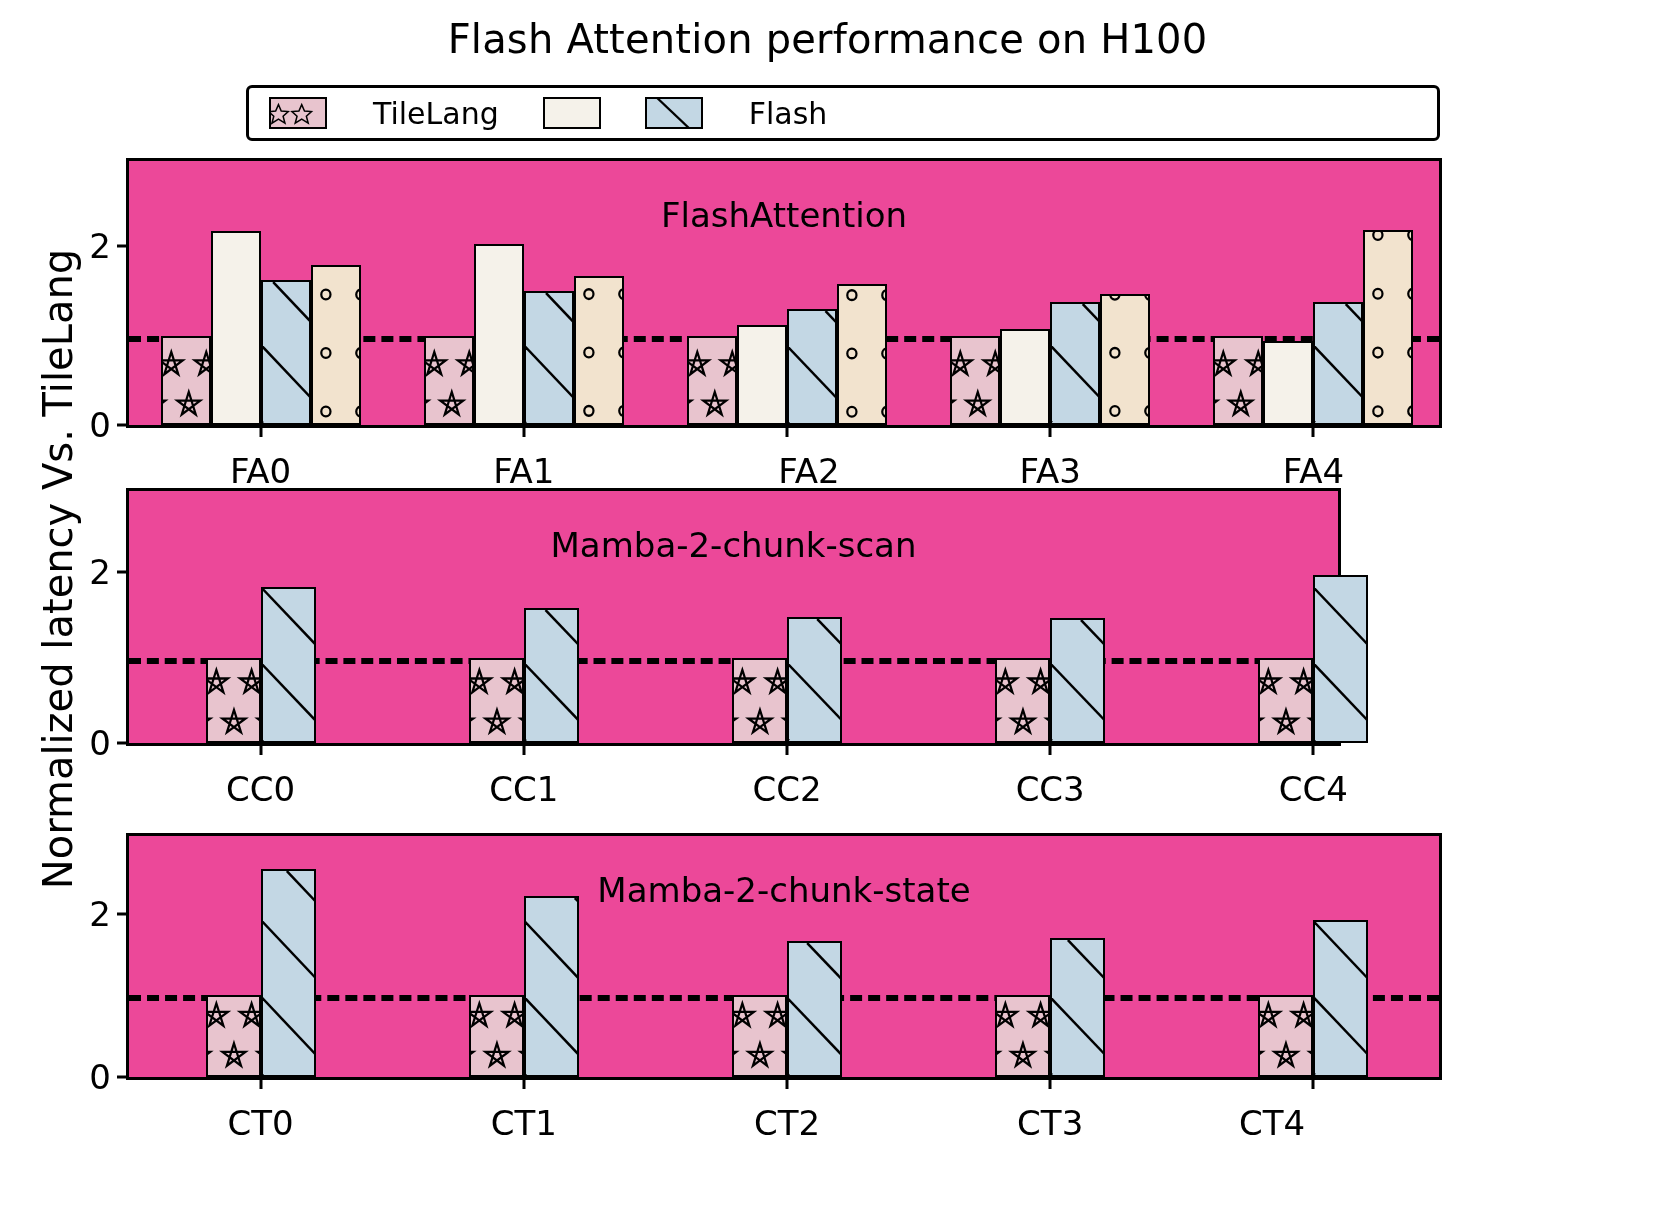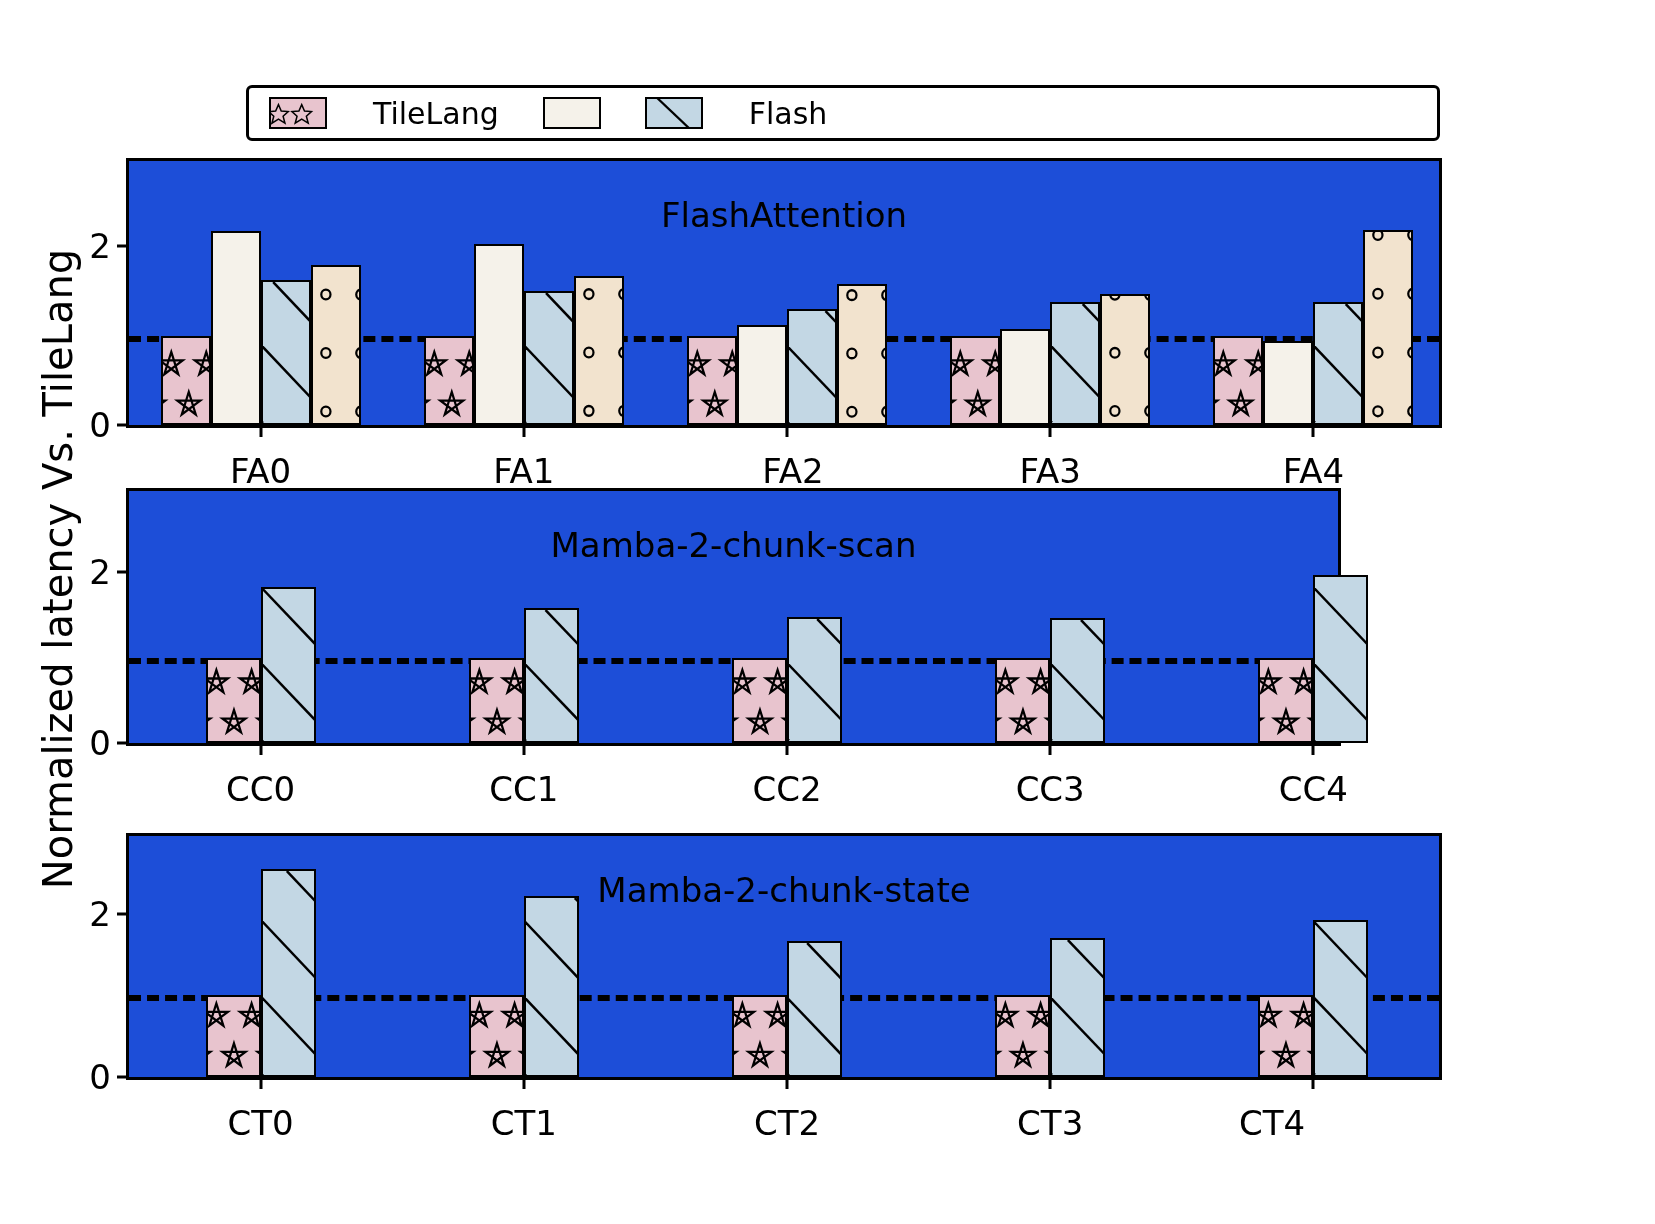--- a/index.html
+++ b/index.html
@@ -36,21 +36,21 @@
   
   .fill-tilelang{background-color:#e8c4ce;}
   .fill-fa3{background-color:#f5f2ea;}
   .fill-triton{background-color:#c3d7e4;}
   .fill-pytorch{background-color:#f2e3ce;}
 
   .pat{position:absolute;inset:0;pointer-events:none;}
 
   
   .panel{
-    position:absolute;border:3px solid #000;background:#1d4ed8;box-sizing:border-box;
+    position:absolute;border:3px solid #000;background:#ec4899;box-sizing:border-box;
   }
   .panel-title{
     position:absolute;left:0;width:100%;text-align:center;font-size:34px;top:34px;
   }
   .panel-inner{position:absolute;inset:0;}
 
   .bar{position:absolute;bottom:0;border:2.5px solid #000;box-sizing:border-box;overflow:hidden;}
 
   .hline{
     position:absolute;left:0;width:100%;height:0;
@@ -63,20 +63,21 @@
 
   
   .xtick{position:absolute;top:100%;transform:translateX(-50%);font-size:34px;margin-top:26px;white-space:nowrap;}
   .xtickmark{position:absolute;top:100%;width:3px;height:12px;background:#000;transform:translateX(-50%);}
 </style>
 </head>
 <body>
 
 <div class="figure">
 
+  <div class="fig-title">Flash Attention performance on H100</div>
   <div class="ylabel">Normalized latency Vs. TileLang</div>
 
   <div class="legend">
     <div class="legend-entry le0">
       <span class="swatch fill-tilelang">
         <svg class="pat" viewBox="0 0 58 32" preserveAspectRatio="none">
           <path d="M8 6 l3 7 7.5 .5 -5.5 5 2 7.5 -7-4.3 -7 4.3 2-7.5 -5.5-5 7.5-.5z" fill="none" stroke="#000" stroke-width="1.6"></path>
           <path d="M33 6 l3 7 7.5 .5 -5.5 5 2 7.5 -7-4.3 -7 4.3 2-7.5 -5.5-5 7.5-.5z" fill="none" stroke="#000" stroke-width="1.6"></path>
         </svg>
       </span>
@@ -209,21 +210,21 @@
             <svg class="pat" width="100%" height="100%" viewBox="0 0 50 141.3966101694915" preserveAspectRatio="none">
               <circle cx="14" cy="129.3966101694915" r="5" fill="none" stroke="#000" stroke-width="2.4"></circle>
               <circle cx="52" cy="129.3966101694915" r="5" fill="none" stroke="#000" stroke-width="2.4"></circle>
               <circle cx="14" cy="69.39661016949151" r="5" fill="none" stroke="#000" stroke-width="2.4"></circle>
               <circle cx="52" cy="69.39661016949151" r="5" fill="none" stroke="#000" stroke-width="2.4"></circle>
               <circle cx="14" cy="9.39661016949151" r="5" fill="none" stroke="#000" stroke-width="2.4"></circle>
               <circle cx="52" cy="9.39661016949151" r="5" fill="none" stroke="#000" stroke-width="2.4"></circle>
             </svg>
           </div>
           <div class="xtickmark" style="left: 658px;"></div>
-          <div class="xtick" style="left: 664px;">FA2</div>
+          <div class="xtick" style="left: 680px;">FA2</div>
           <div class="bar fill-tilelang" style="left: 821.2px; width: 50px; height: 89.4915px;">
             <svg class="pat" width="100%" height="100%" viewBox="0 0 50 89.4915254237288" preserveAspectRatio="none">
               <path d="M-10.0 56.5 L-2.4 80.0 L-22.4 65.5 L2.4 65.5 L-17.6 80.0 Z" fill="none" stroke="#000" stroke-width="2.4"></path>
               <path d="M28.0 56.5 L35.6 80.0 L15.6 65.5 L40.4 65.5 L20.4 80.0 Z" fill="none" stroke="#000" stroke-width="2.4"></path>
               <path d="M66.0 56.5 L73.6 80.0 L53.6 65.5 L78.4 65.5 L58.4 80.0 Z" fill="none" stroke="#000" stroke-width="2.4"></path>
               <path d="M9.0 14.5 L16.6 38.0 L-3.4 23.5 L21.4 23.5 L1.4 38.0 Z" fill="none" stroke="#000" stroke-width="2.4"></path>
               <path d="M47.0 14.5 L54.6 38.0 L34.6 23.5 L59.4 23.5 L39.4 38.0 Z" fill="none" stroke="#000" stroke-width="2.4"></path>
               <path d="M85.0 14.5 L92.6 38.0 L72.6 23.5 L97.4 23.5 L77.4 38.0 Z" fill="none" stroke="#000" stroke-width="2.4"></path>
               <path d="M-10.0 -27.5 L-2.4 -4.0 L-22.4 -18.5 L2.4 -18.5 L-17.6 -4.0 Z" fill="none" stroke="#000" stroke-width="2.4"></path>
               <path d="M28.0 -27.5 L35.6 -4.0 L15.6 -18.5 L40.4 -18.5 L20.4 -4.0 Z" fill="none" stroke="#000" stroke-width="2.4"></path>

